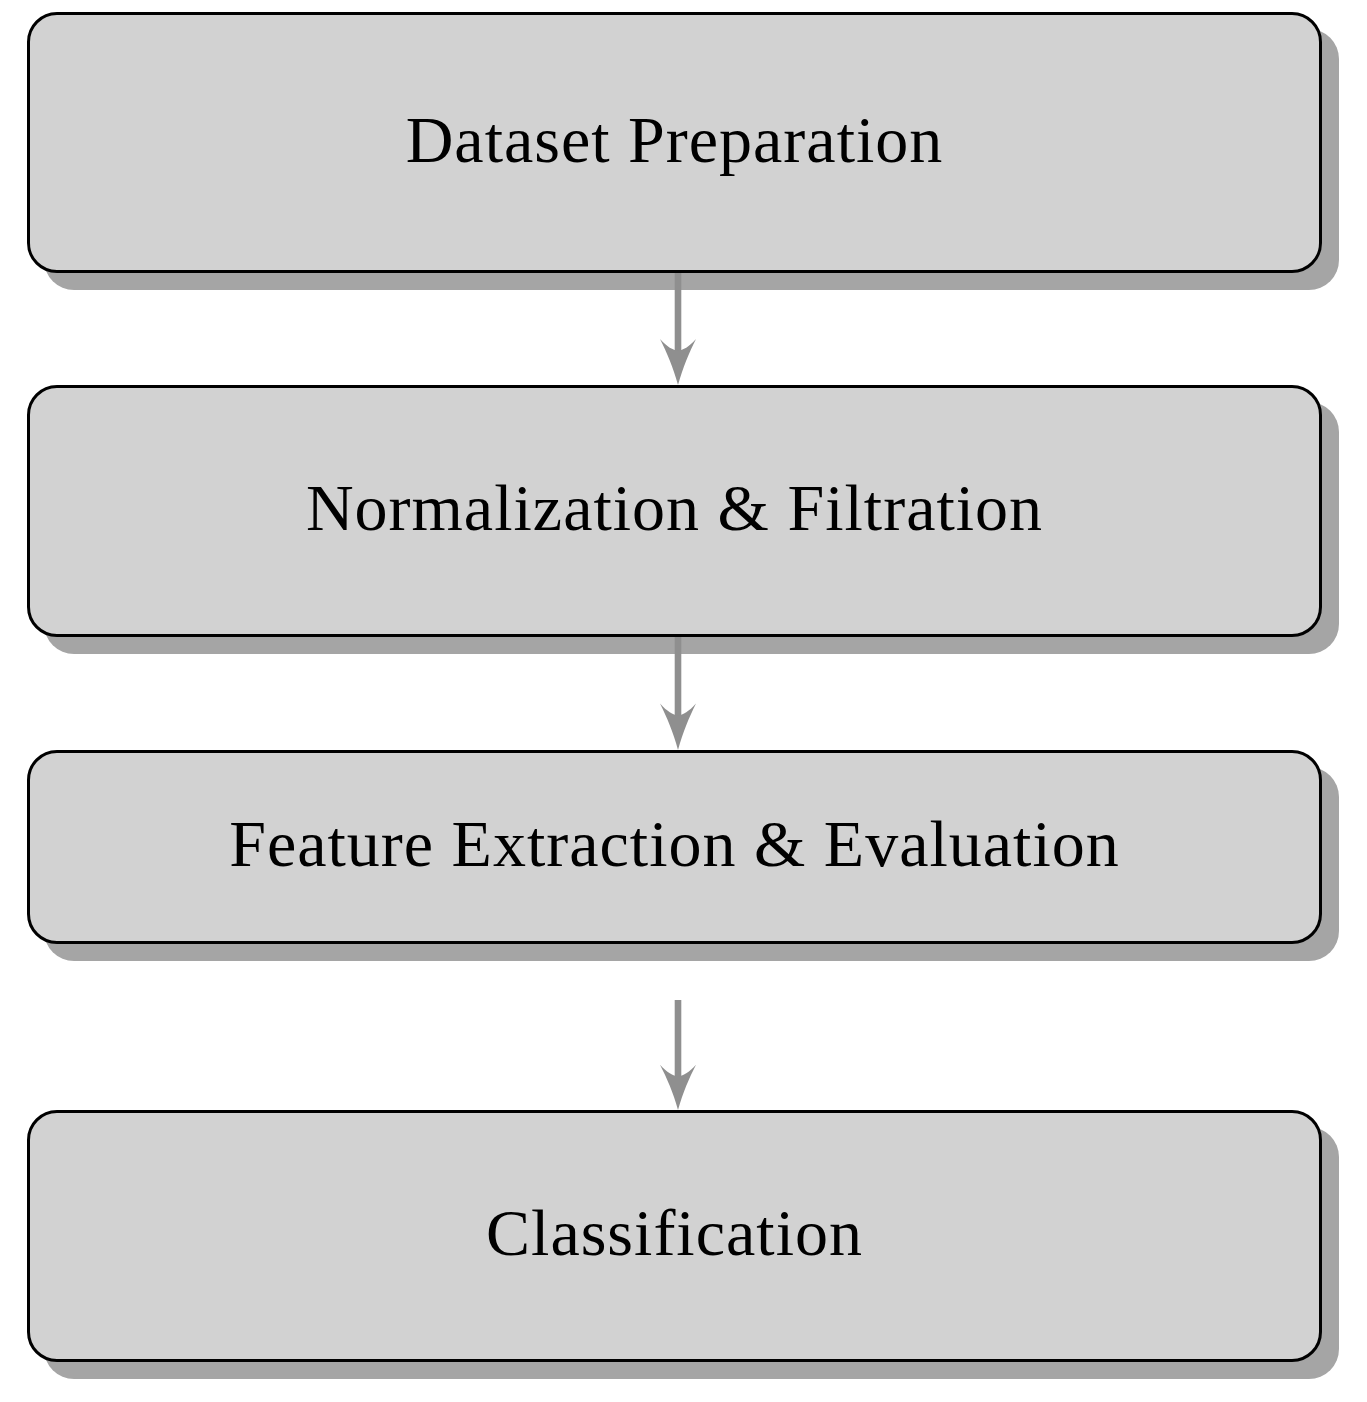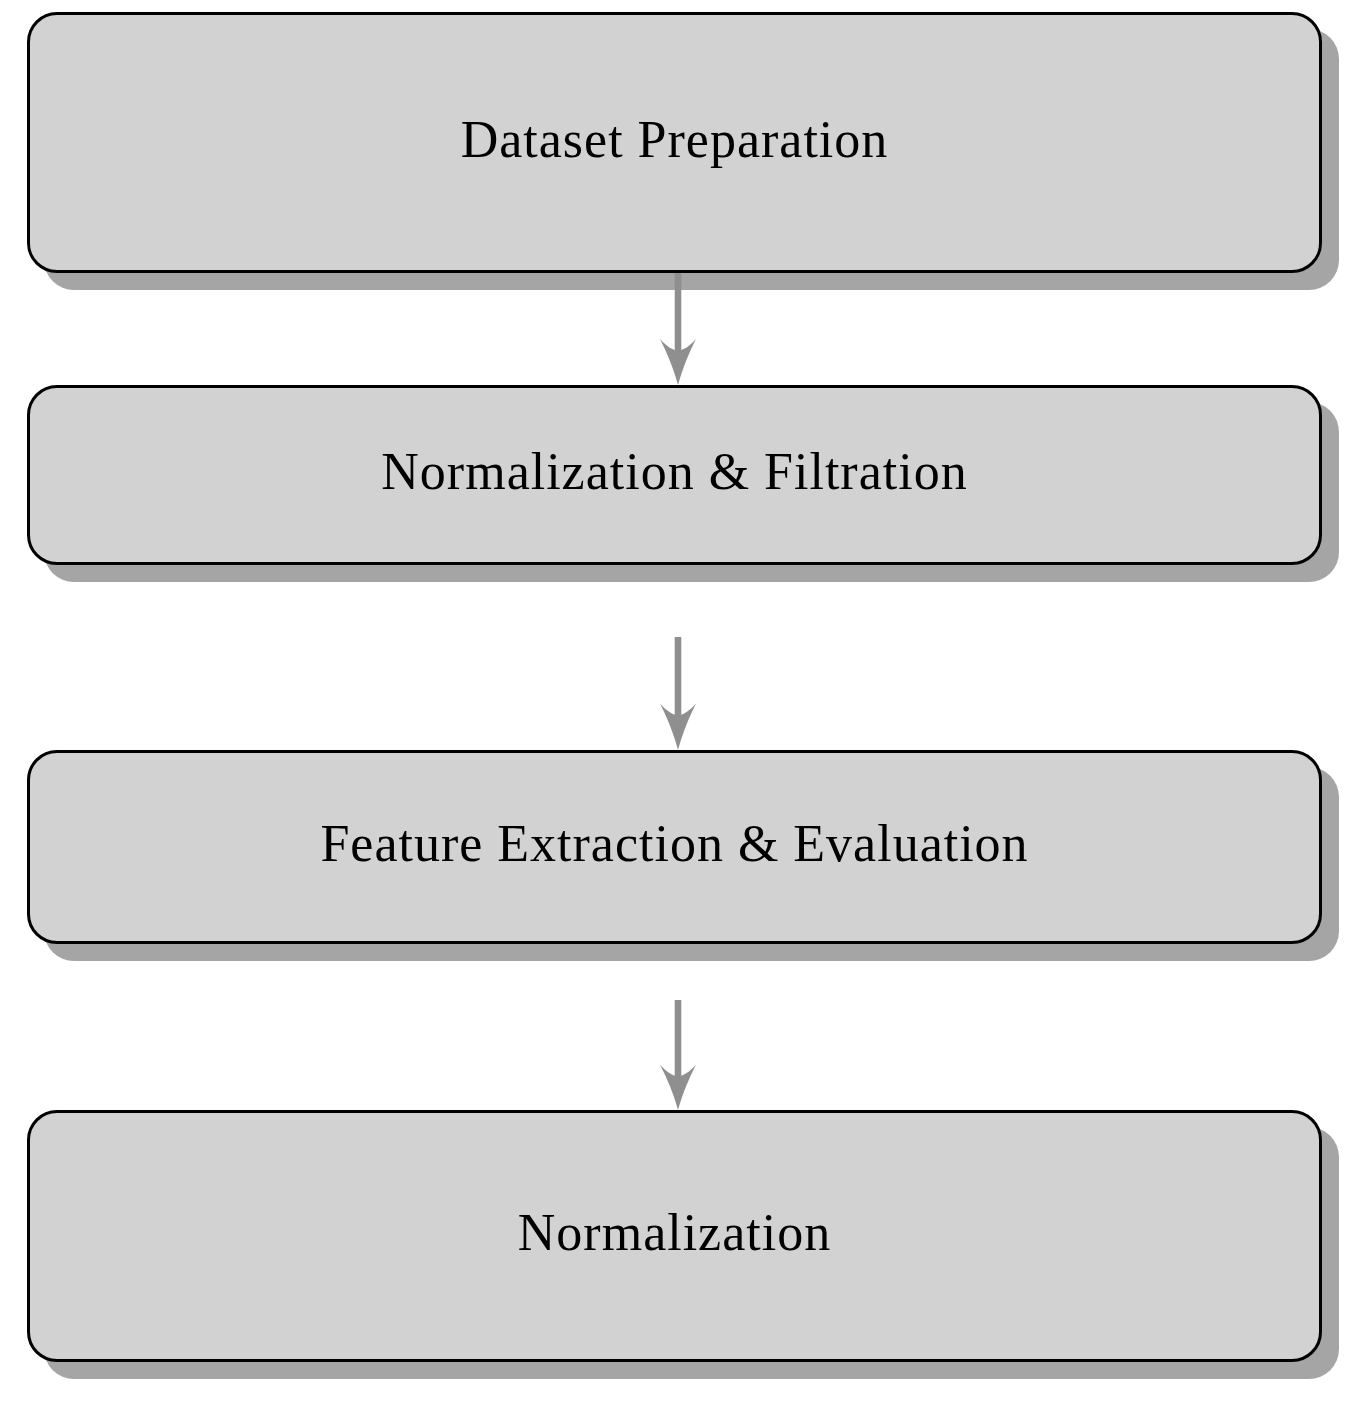--- a/index.html
+++ b/index.html
@@ -22,29 +22,29 @@
     box-sizing: border-box;
     background: var(--box-fill, #d2d2d2);
     border: 3px solid var(--box-border, #000000);
     border-radius: 30px;
     box-shadow: 17px 17px 0 var(--shadow, #a5a5a5);
     display: flex;
     align-items: center;
     justify-content: center;
   }
   .node-label {
-    font-size: 52px;
+    font-size: 66px;
     line-height: 1;
     color: var(--text, #000000);
     letter-spacing: 1px;
     white-space: nowrap;
     padding-bottom: 6px;
   }
   .node-1 { top: 12px;   height: 261px; }
-  .node-2 { top: 385px;  height: 180px; }
+  .node-2 { top: 385px;  height: 252px; }
   .node-3 { top: 750px;  height: 194px; }
   .node-4 { top: 1110px; height: 252px; }
 
   .arrow {
     position: absolute;
     left: 656px; 
     width: 44px;
   }
   .arrow-1 { top: 273px;  height: 112px; }
   .arrow-2 { top: 637px;  height: 113px; }
@@ -84,16 +84,16 @@
   </div>
 
   <div class="arrow arrow-3">
     <svg viewBox="0 0 44 112" preserveAspectRatio="none" aria-hidden="true">
       <rect class="stroke" x="18.7" y="0" width="6.6" height="80"></rect>
       <path class="stroke" d="M22 112 C17 94 11 80 4 66 C11 74 17 77 22 78 C27 77 33 74 40 66 C33 80 27 94 22 112 Z"></path>
     </svg>
   </div>
 
   <div class="node node-4">
-    <span class="node-label">Normalization</span>
+    <span class="node-label">Classification</span>
   </div>
 
 </div>
 
 </body></html>

